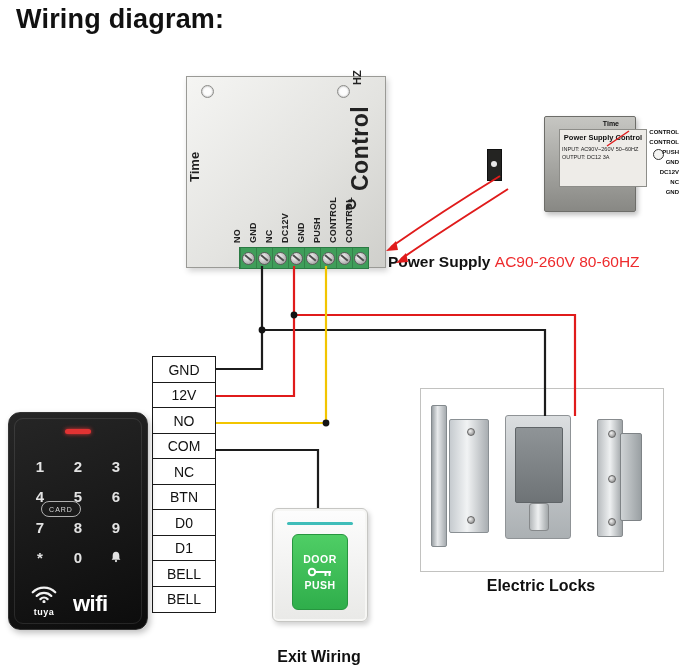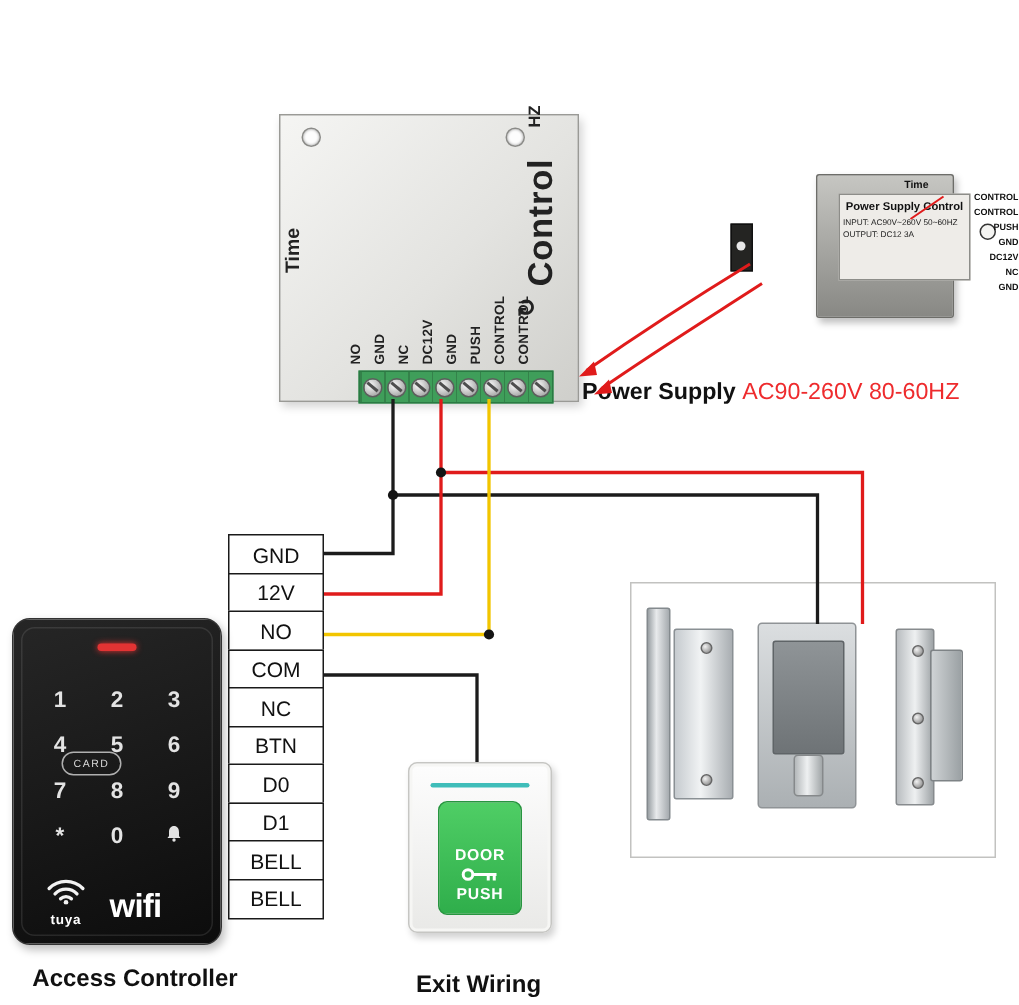--- a/index.html
+++ b/index.html
@@ -68,21 +68,21 @@
   .wifi .wword{font-size:9px;font-weight:bold;letter-spacing:.5px;}
   .tuya{position:absolute;left:64px;top:178px;font-size:22px;font-weight:800;color:#fff;letter-spacing:-.5px;}
 
   
   .exit{position:absolute;left:272px;top:508px;width:94px;height:112px;border-radius:6px;
         background:linear-gradient(180deg,#fdfdfd,#e9e9e7);border:1px solid #c6c6c3;
         box-shadow:2px 3px 5px rgba(0,0,0,.18), inset 0 0 0 2px #f6f6f4;}
   .exit .teal{position:absolute;left:14px;right:14px;top:13px;height:3px;background:#3fbdb9;border-radius:2px;}
   .exit .green{position:absolute;left:19px;top:25px;width:56px;height:76px;border-radius:6px;
                background:linear-gradient(180deg,#4fce65,#2fae4b);border:1px solid #27953f;
-               display:flex;flex-direction:column;align-items:center;justify-content:flex-end;padding:7px 12px;box-sizing:border-box;}
+               display:flex;flex-direction:column;align-items:center;justify-content:center;padding:7px 12px;box-sizing:border-box;}
   .exit .gt{color:#fff;font-size:10.5px;font-weight:bold;letter-spacing:.5px;}
 
   
   .locks{position:absolute;left:420px;top:388px;width:242px;height:182px;background:#fff;border:1px solid #c2c2c0;}
   .locks .part{position:absolute;box-sizing:border-box;}
   .mag-bar{left:10px;top:16px;width:16px;height:142px;background:linear-gradient(90deg,#9aa0a4,#e8eaec 40%,#a6abaf);border:1px solid #848a8e;border-radius:2px;}
   .mag-plate{left:28px;top:30px;width:40px;height:114px;background:linear-gradient(90deg,#c6cbcf,#f1f3f4 45%,#a9aeb2);border:1px solid #8a9094;border-radius:2px;}
   .dotscrew{position:absolute;width:6px;height:6px;border-radius:50%;background:radial-gradient(circle at 35% 35%,#f2f2f2,#7c7c7c);border:1px solid #666;}
   .bolt-body{left:84px;top:26px;width:66px;height:124px;background:linear-gradient(180deg,#dbdee0,#abb0b3);border:1px solid #8f9396;border-radius:3px;}
   .bolt-face{position:absolute;left:9px;top:11px;width:46px;height:74px;background:linear-gradient(180deg,#90959899,#6f7477);background:linear-gradient(180deg,#8f9497,#6e7376);border:1px solid #5f6467;border-radius:2px;}
@@ -90,20 +90,21 @@
   .strike-plate{left:176px;top:30px;width:26px;height:118px;background:linear-gradient(90deg,#b9bdc0,#eef0f1 50%,#9fa4a7);border:1px solid #878b8e;border-radius:2px;}
   .strike-lip{left:199px;top:44px;width:22px;height:88px;background:linear-gradient(90deg,#cfd3d5,#9aa0a3);border:1px solid #7e8386;border-radius:2px;}
 
   svg.wires{position:absolute;left:0;top:0;pointer-events:none;}
 </style>
 </head>
 <body>
 
 <div id="canvas">
 
+  <div class="title">Wiring diagram:</div>
 
   <div class="mpsu">
     <span class="hole" style="left:14px;top:8px;"></span>
     <span class="hole" style="left:150px;top:8px;"></span>
     <div class="vlabel ctl-big">Control</div>
     <div class="vlabel hz-small">HZ</div>
     <div class="vlabel time-big">Time</div>
     <span class="clock">↻</span>
 
     <div class="vlabel term-label" style="left:55px;">NO</div>
@@ -220,21 +221,20 @@
       <svg width="28" height="18" viewBox="0 0 24 16">
         <path d="M2 6.5 A14 14 0 0 1 22 6.5" fill="none" stroke="#f2f2f2" stroke-width="2" stroke-linecap="round"></path>
         <path d="M5.5 9.7 A9 9 0 0 1 18.5 9.7" fill="none" stroke="#f2f2f2" stroke-width="2" stroke-linecap="round"></path>
         <path d="M8.8 12.6 A4.6 4.6 0 0 1 15.2 12.6" fill="none" stroke="#f2f2f2" stroke-width="2" stroke-linecap="round"></path>
         <circle cx="12" cy="14.8" r="1.4" fill="#f2f2f2"></circle>
       </svg>
       <div class="wword">tuya</div>
     </div>
     <div class="tuya">wifi</div>
   </div>
-  <div class="cap" style="left:10px;top:644px;width:160px;">Access Controller</div>
 
   <div class="exit">
     <div class="teal"></div>
     <div class="green">
       <span class="gt">DOOR</span>
       <svg width="26" height="14" viewBox="0 0 26 14">
         <circle cx="5" cy="7" r="3.2" fill="none" stroke="#fff" stroke-width="2"></circle>
         <line x1="8.2" y1="7" x2="24" y2="7" stroke="#fff" stroke-width="2"></line>
         <line x1="18.5" y1="7" x2="18.5" y2="11" stroke="#fff" stroke-width="2"></line>
         <line x1="22.5" y1="7" x2="22.5" y2="11" stroke="#fff" stroke-width="2"></line>
@@ -254,20 +254,21 @@
       <div class="bolt-face"></div>
       <div class="bolt-cyl"></div>
     </div>
     <div class="part strike-plate">
       <span class="dotscrew" style="left:10px;top:10px;"></span>
       <span class="dotscrew" style="left:10px;top:55px;"></span>
       <span class="dotscrew" style="left:10px;bottom:10px;"></span>
     </div>
     <div class="part strike-lip"></div>
   </div>
+  <div class="cap" style="left:441px;top:577px;width:200px;">Electric Locks</div>
 
   <svg class="wires" width="679" height="670" viewBox="0 0 679 670">
 
     <polyline points="262,266 262,369 216,369" fill="none" stroke-width="2.2" stroke="#1c1c1c"></polyline>
 
     <polyline points="262,330 545,330 545,416" fill="none" stroke-width="2.2" stroke="#1c1c1c"></polyline>
 
     <polyline points="294,266 294,396 216,396" fill="none" stroke-width="2.2" stroke="#e01b1b"></polyline>
 
     <polyline points="294,315 575,315 575,416" fill="none" stroke-width="2.2" stroke="#e01b1b"></polyline>

